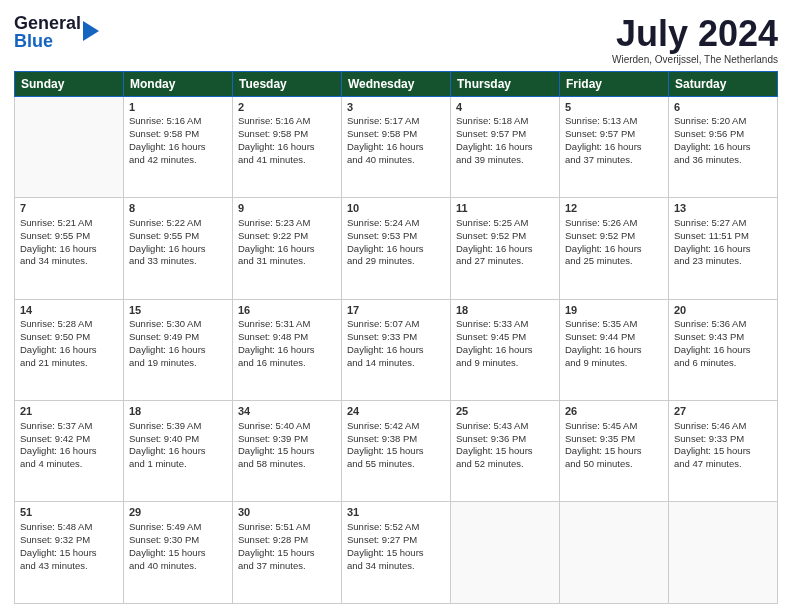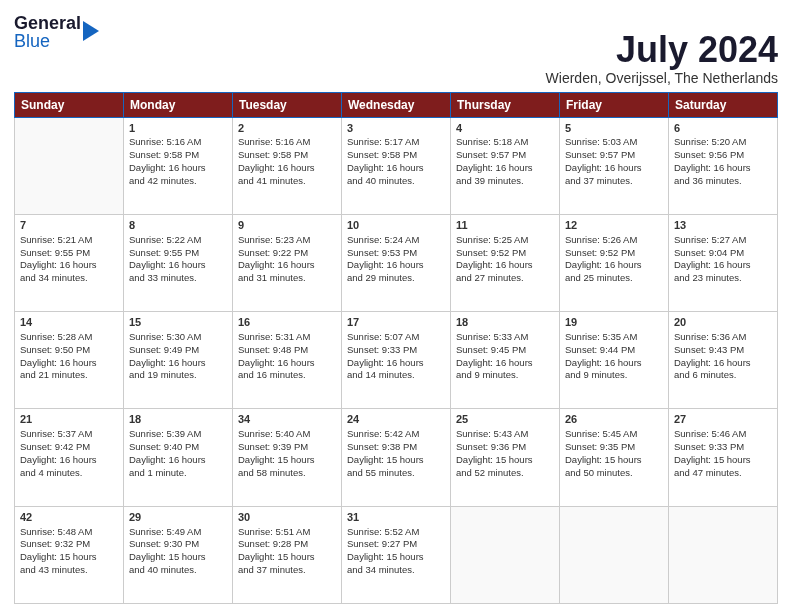--- a/index.html
+++ b/index.html
@@ -24,48 +24,47 @@
       margin-bottom: 6px;
     }
     .logo-general {
       font-size: 18px;
       font-weight: bold;
       color: #1a1a2e;
       line-height: 1;
     }
     .logo-blue {
       font-size: 18px;
-      font-weight: normal;
+      font-weight: bold;
       color: #1565c0;
       line-height: 1;
     }
     .title-section {
       text-align: right;
-      margin-top: 16px;
     }
     .month-title {
       font-size: 36px;
       font-weight: bold;
       color: #1a1a2e;
       line-height: 1.1;
     }
     .subtitle {
-      font-size: 14px;
+      font-size: 10px;
       color: #333;
       font-weight: normal;
     }
     .calendar {
       flex: 1;
       border: 1px solid #ccc;
       border-collapse: collapse;
       width: 100%;
       table-layout: fixed;
     }
     .calendar th {
-      background-color: #7f1d1d;
+      background-color: #14532d;
       color: #fff;
       text-align: left;
       padding: 5px 6px;
       font-size: 12px;
       font-weight: bold;
       border: 1px solid #1565c0;
     }
     .calendar td {
       vertical-align: top;
       padding: 3px 5px;
@@ -159,21 +158,21 @@
           </td>
           <td>
             <span class="day-num">4</span>
             <div>Sunrise: 5:18 AM</div>
             <div>Sunset: 9:57 PM</div>
             <div>Daylight: 16 hours</div>
             <div>and 39 minutes.</div>
           </td>
           <td>
             <span class="day-num">5</span>
-            <div>Sunrise: 5:03 AM</div>
+            <div>Sunrise: 5:13 AM</div>
             <div>Sunset: 9:57 PM</div>
             <div>Daylight: 16 hours</div>
             <div>and 37 minutes.</div>
           </td>
           <td>
             <span class="day-num">6</span>
             <div>Sunrise: 5:20 AM</div>
             <div>Sunset: 9:56 PM</div>
             <div>Daylight: 16 hours</div>
             <div>and 36 minutes.</div>
@@ -218,21 +217,21 @@
           <td>
             <span class="day-num">12</span>
             <div>Sunrise: 5:26 AM</div>
             <div>Sunset: 9:52 PM</div>
             <div>Daylight: 16 hours</div>
             <div>and 25 minutes.</div>
           </td>
           <td>
             <span class="day-num">13</span>
             <div>Sunrise: 5:27 AM</div>
-            <div>Sunset: 9:04 PM</div>
+            <div>Sunset: 11:51 PM</div>
             <div>Daylight: 16 hours</div>
             <div>and 23 minutes.</div>
           </td>
         </tr>
         <tr>
           <td>
             <span class="day-num">14</span>
             <div>Sunrise: 5:28 AM</div>
             <div>Sunset: 9:50 PM</div>
             <div>Daylight: 16 hours</div>
@@ -327,21 +326,21 @@
           <td>
             <span class="day-num">27</span>
             <div>Sunrise: 5:46 AM</div>
             <div>Sunset: 9:33 PM</div>
             <div>Daylight: 15 hours</div>
             <div>and 47 minutes.</div>
           </td>
         </tr>
         <tr>
           <td>
-            <span class="day-num">42</span>
+            <span class="day-num">51</span>
             <div>Sunrise: 5:48 AM</div>
             <div>Sunset: 9:32 PM</div>
             <div>Daylight: 15 hours</div>
             <div>and 43 minutes.</div>
           </td>
           <td>
             <span class="day-num">29</span>
             <div>Sunrise: 5:49 AM</div>
             <div>Sunset: 9:30 PM</div>
             <div>Daylight: 15 hours</div>

